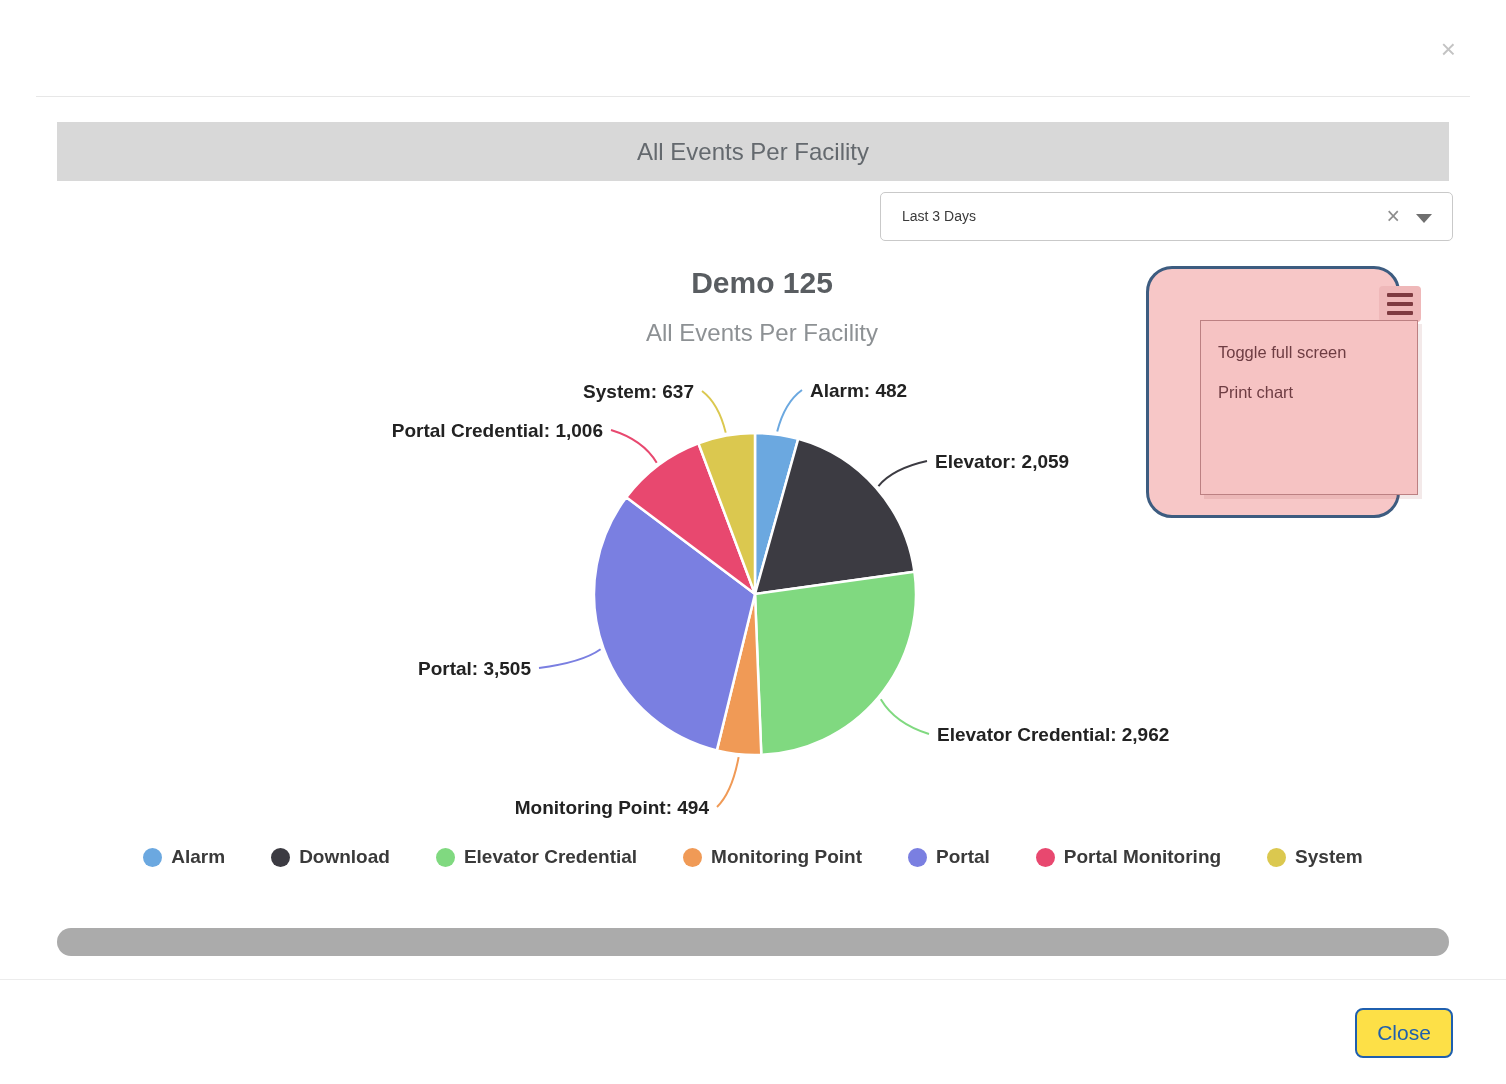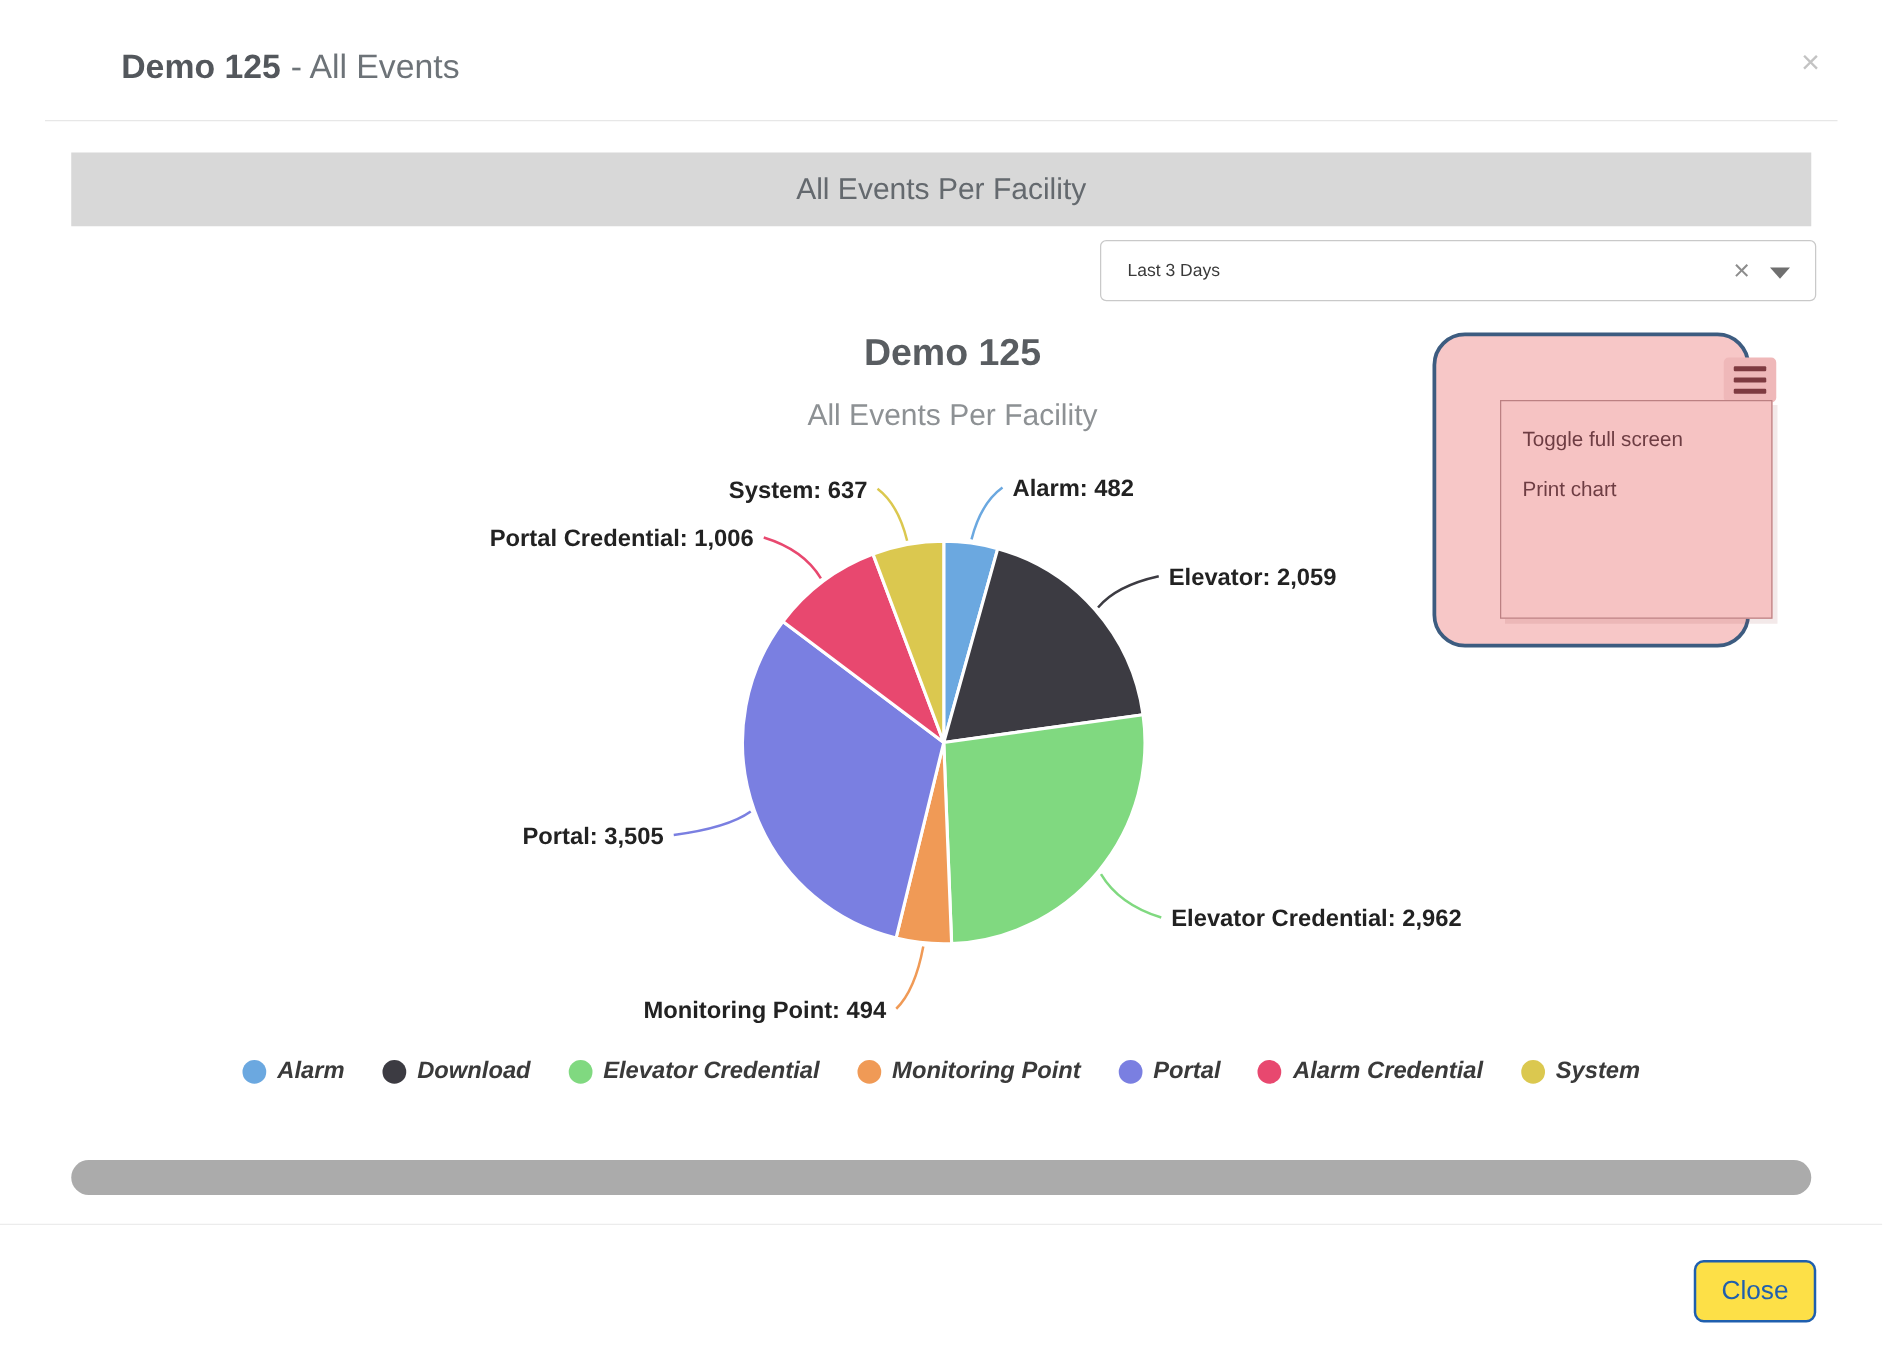--- a/index.html
+++ b/index.html
@@ -30,21 +30,21 @@
   .chart-title { position:absolute; left:0; top:266px; width:1524px; text-align:center;
                  font-size:30px; font-weight:600; color:#595d61; }
   .chart-subtitle { position:absolute; left:0; top:319px; width:1524px; text-align:center;
                     font-size:24px; color:#8d9194; }
 
   
   svg.pie { position:absolute; left:0; top:250px; }
 
   
   .legend { position:absolute; left:0; top:846px; width:100%; display:flex; justify-content:center;
-            align-items:flex-end; gap:30px;font-style:italic; }
+            align-items:flex-end; gap:46px; }
   .legend-item { display:flex; align-items:center; gap:9px; cursor:pointer; }
   .legend-dot { width:19px; height:19px; border-radius:50%; }
   .legend-label { font-size:19px; font-weight:bold; color:#3a3a3a; }
 
   
   .annotation { position:absolute; left:1146px; top:266px; width:254px; height:252px;
                 background:#f7c7c7; border:3px solid #3d5c80; border-radius:26px; }
   .burger-btn { position:absolute; left:230px; top:17px; width:42px; height:36px; background:#efb8b9;
                 border-radius:4px; cursor:pointer; padding:7px 8px; display:flex; flex-direction:column; justify-content:space-between; }
   .burger-btn i { display:block; height:4px; border-radius:1px; background:#7e3a40; }
@@ -61,23 +61,20 @@
   .close-btn { position:absolute; left:1355px; top:1008px; width:98px; height:50px; background:#fde047;
                border:2px solid #1f5fae; border-radius:8px; color:#1f5fae; font-size:21px;
                font-family:"Liberation Sans", sans-serif; cursor:pointer; }
 </style>
 </head>
 <body>
 
 <div class="stage">
 
   <div class="dlg-header">
-    <div class="dlg-title">
-      <span class="strong">Demo 125</span><span>- All Events</span>
-    </div>
     <span class="dlg-close">×</span>
     <div class="dlg-header-rule"></div>
   </div>
 
   <div class="section-bar">All Events Per Facility</div>
 
   <div class="select">
     <span class="val">Last 3 Days</span>
     <span class="clear">×</span>
     <span class="caret"></span>
@@ -126,21 +123,21 @@
       <span class="legend-item">
         <span class="legend-dot" style="background: rgb(240, 154, 86);"></span>
         <span class="legend-label">Monitoring Point</span>
       </span>
       <span class="legend-item">
         <span class="legend-dot" style="background: rgb(122, 127, 225);"></span>
         <span class="legend-label">Portal</span>
       </span>
       <span class="legend-item">
         <span class="legend-dot" style="background: rgb(232, 72, 111);"></span>
-        <span class="legend-label">Alarm Credential</span>
+        <span class="legend-label">Portal Monitoring</span>
       </span>
       <span class="legend-item">
         <span class="legend-dot" style="background: rgb(219, 200, 79);"></span>
         <span class="legend-label">System</span>
       </span>
     </div>
 
   <div class="annotation">
     <div class="burger-btn">
       <i></i>

